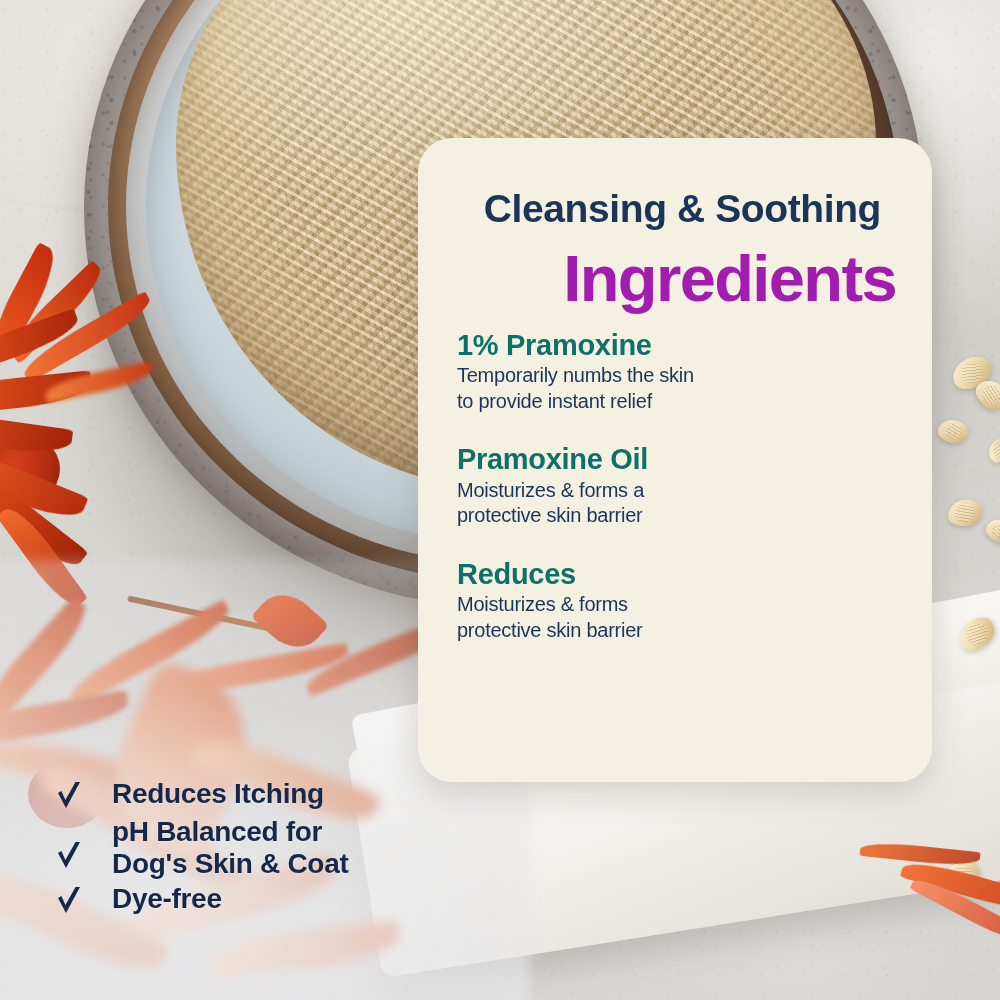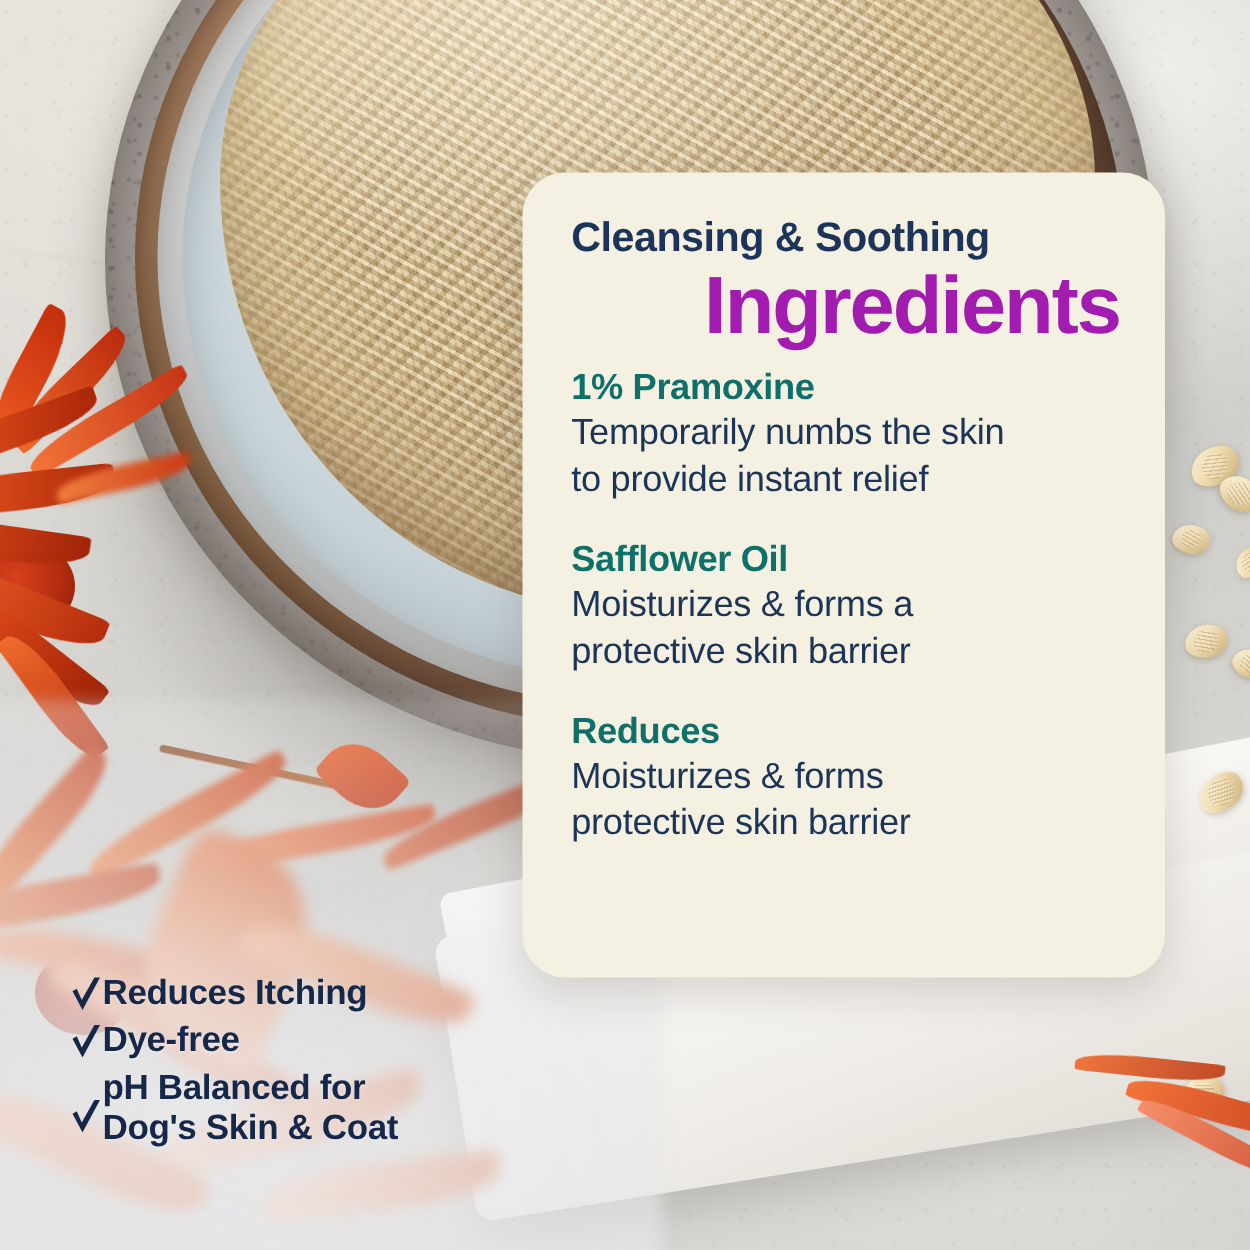--- a/index.html
+++ b/index.html
@@ -231,26 +231,26 @@
     left: 418px; top: 138px;
     width: 514px; height: 644px;
     background: #f4f1e2;
     border-radius: 34px;
     box-shadow: 0 10px 34px rgba(90,84,70,.22);
     box-sizing: border-box;
     padding: 34px 36px 0 39px;
   }
   .kicker {
     color: #1b3458;
-    font-size: 33px;
+    font-size: 39px;
     font-weight: 700;
     letter-spacing: -.4px;
     line-height: 1.12;
-    text-align: left;
-    margin: 0;
+    text-align: right;
+    margin: 15px;
   }
   .card-title {
     color: #a21caf;
     font-size: 65px;
     font-weight: 800;
     letter-spacing: -1.6px;
     line-height: 1.02;
     text-align: right;
     margin: 2px 0 0 0;
   }
@@ -260,38 +260,38 @@
   .ing-name {
     color: #0e7068;
     font-size: 29px;
     font-weight: 700;
     letter-spacing: -.3px;
     line-height: 1.18;
     margin: 0 0 1px 0;
   }
   .ing-desc {
     color: #1b3458;
-    font-size: 29px;
+    font-size: 20px;
     font-weight: 400;
     letter-spacing: -.25px;
     line-height: 1.28;
     margin: 0;
     white-space: pre-line;
   }
 
   
   .checklist {
     position: absolute;
     left: 56px; top: 778px;
     width: 400px;
   }
   .check-row {
     display: flex;
     align-items: flex-start;
-    gap: 0;
+    gap: 30px;
     margin-bottom: 2px;
   }
   .check-mark {
     flex: 0 0 auto;
     width: 26px;
     height: 34px;
     position: relative;
     margin-top: 2px;
   }
   .check-mark svg { display: block; }
@@ -385,21 +385,21 @@
     <p class="kicker">Cleansing &amp; Soothing</p>
     <h1 class="card-title">Ingredients</h1>
 
     <div class="ing-list">
       <div class="ing">
         <p class="ing-name">1% Pramoxine</p>
         <p class="ing-desc">Temporarily numbs the skin
 to provide instant relief</p>
       </div>
       <div class="ing">
-        <p class="ing-name">Safflower Oil</p>
+        <p class="ing-name">Pramoxine Oil</p>
         <p class="ing-desc">Moisturizes &amp; forms a
 protective skin barrier</p>
       </div>
       <div class="ing">
         <p class="ing-name">Reduces</p>
         <p class="ing-desc">Moisturizes &amp; forms
 protective skin barrier</p>
       </div>
     </div>
   </div>
@@ -409,33 +409,33 @@
     <div class="check-row">
       <span class="check-mark">
         <svg width="26" height="34" viewBox="0 0 26 34" aria-hidden="true">
           <path d="M2 13 L10 28 L24 2 L19.5 2 L9.4 20 L5.4 11 Z" fill="#16284a"></path>
         </svg>
       </span>
       <span class="check-text">Reduces Itching</span>
     </div>
 
     <div class="check-row">
-      <span class="check-mark">
-        <svg width="26" height="34" viewBox="0 0 26 34" aria-hidden="true">
-          <path d="M2 13 L10 28 L24 2 L19.5 2 L9.4 20 L5.4 11 Z" fill="#16284a"></path>
-        </svg>
-      </span>
-      <span class="check-text">Dye-free</span>
-    </div>
-
-    <div class="check-row">
       <span class="check-mark" style="margin-top:24px;">
         <svg width="26" height="34" viewBox="0 0 26 34" aria-hidden="true">
           <path d="M2 13 L10 28 L24 2 L19.5 2 L9.4 20 L5.4 11 Z" fill="#16284a"></path>
         </svg>
       </span>
       <span class="check-text">pH Balanced for
 Dog's Skin &amp; Coat</span>
     </div>
 
+    <div class="check-row">
+      <span class="check-mark">
+        <svg width="26" height="34" viewBox="0 0 26 34" aria-hidden="true">
+          <path d="M2 13 L10 28 L24 2 L19.5 2 L9.4 20 L5.4 11 Z" fill="#16284a"></path>
+        </svg>
+      </span>
+      <span class="check-text">Dye-free</span>
+    </div>
+
   </div>
 
 </div>
 
 </body></html>

